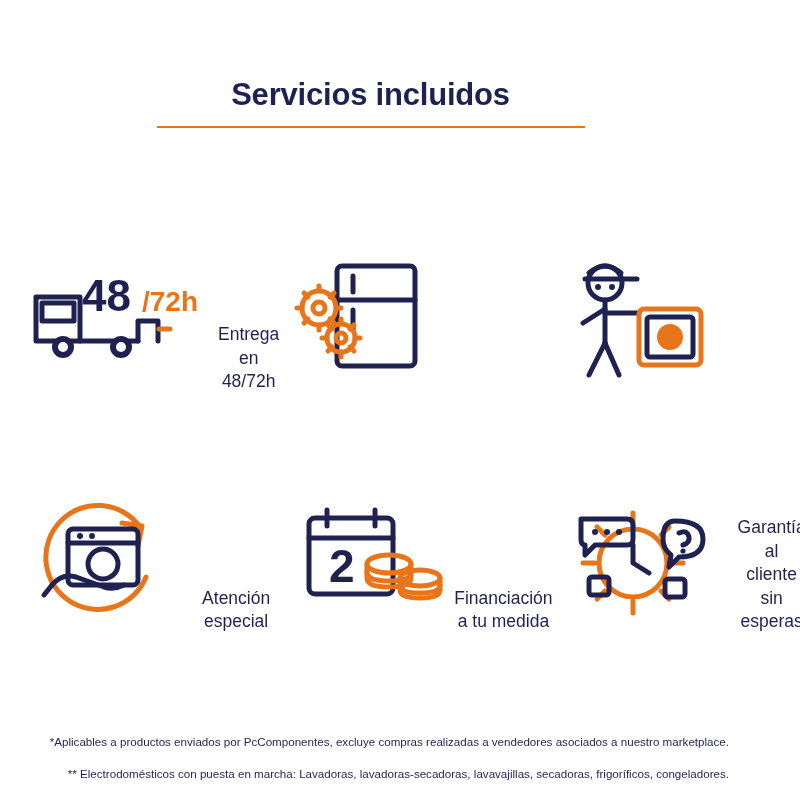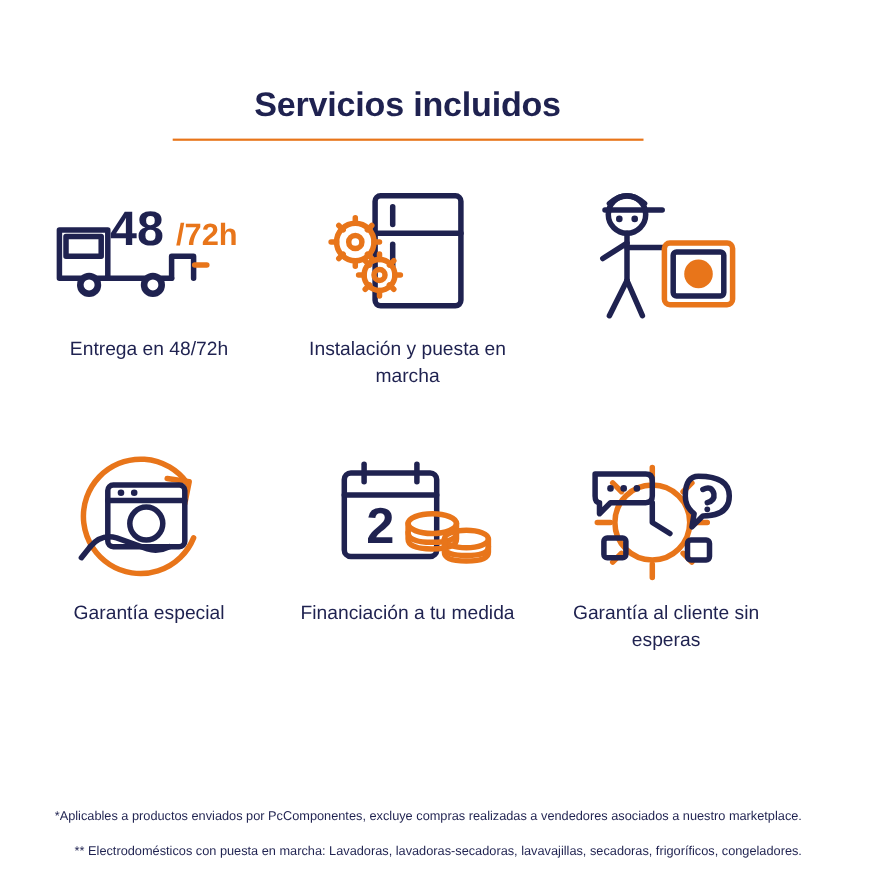--- a/index.html
+++ b/index.html
@@ -40,22 +40,22 @@
   .grid {
     margin-top: 26px;
     display: grid;
     grid-template-columns: repeat(3, 1fr);
     grid-template-rows: repeat(2, 240px);
     padding: 0 18px;
     box-sizing: border-box;
   }
   .cell {
     display: flex;
-    flex-direction: column;
-    align-items: center;
+    flex-direction: row;
+    align-items: flex-end;
     justify-content: flex-start;
   }
   .icon-box {
     height: 152px;
     display: flex;
     align-items: center;
     justify-content: center;
   }
   .cell-label {
     text-align: center;
@@ -153,21 +153,20 @@
           <path class="nv" d="M74 54 L74 74"></path>
 
           <circle class="or" cx="40" cy="52" r="17"></circle>
           <circle class="or" cx="40" cy="52" r="6"></circle>
           <path class="or" d="M40 30 L40 35 M40 69 L40 74 M18 52 L23 52 M57 52 L62 52 M25 37 L29 41 M51 63 L55 67 M55 37 L51 41 M29 63 L25 67"></path>
           <circle class="or" cx="62" cy="82" r="14"></circle>
           <circle class="or" cx="62" cy="82" r="5"></circle>
           <path class="or" d="M62 63 L62 68 M62 96 L62 101 M43 82 L48 82 M76 82 L81 82 M49 69 L53 73 M71 91 L75 95 M75 69 L71 73 M53 91 L49 95"></path>
         </svg>
       </div>
-      <div class="cell-label">Instalación y puesta en marcha</div>
     </div>
 
     <div class="cell">
       <div class="icon-box">
         <svg width="175" height="135" viewBox="0 0 175 135" aria-hidden="true">
 
           <circle class="nv" cx="52" cy="32" r="17"></circle>
           <path class="nv" d="M32 28 L74 28 L84 28"></path>
           <path class="nv" d="M36 22 Q52 8 68 22"></path>
           <circle class="nvf" cx="45" cy="36" r="3"></circle>
@@ -196,21 +195,21 @@
           <rect class="nv" x="50" y="36" width="70" height="56" rx="5"></rect>
           <path class="nv" d="M50 50 L120 50"></path>
           <circle class="nvf" cx="62" cy="43" r="3"></circle>
           <circle class="nvf" cx="74" cy="43" r="3"></circle>
           <circle class="nv" cx="85" cy="71" r="15"></circle>
 
           <path class="nv" d="M34 92 Q44 80 58 84 L86 94 Q96 97 106 92"></path>
           <path class="nv" d="M34 92 L26 102"></path>
         </svg>
       </div>
-      <div class="cell-label">Garantía especial</div>
+      <div class="cell-label">Atención especial</div>
     </div>
 
     <div class="cell">
       <div class="icon-box">
         <svg width="175" height="125" viewBox="0 0 175 125" aria-hidden="true">
 
           <rect class="nv" x="30" y="22" width="84" height="76" rx="6"></rect>
           <path class="nv" d="M30 42 L114 42"></path>
           <path class="nv" d="M48 14 L48 30"></path>
           <path class="nv" d="M96 14 L96 30"></path>

